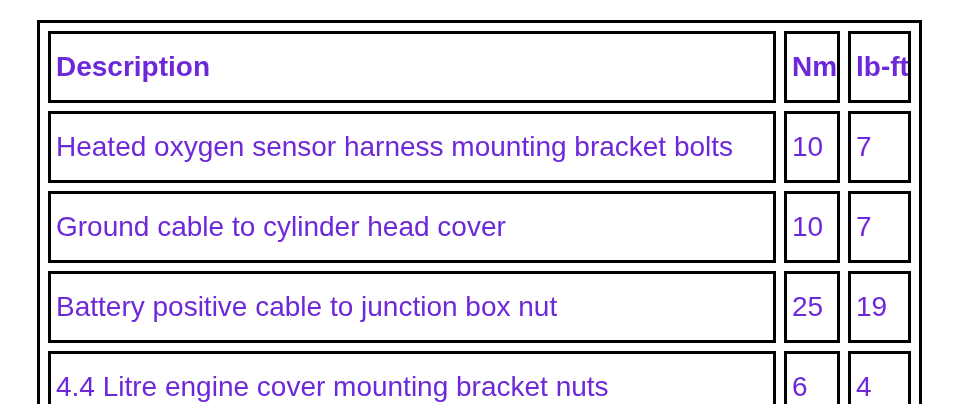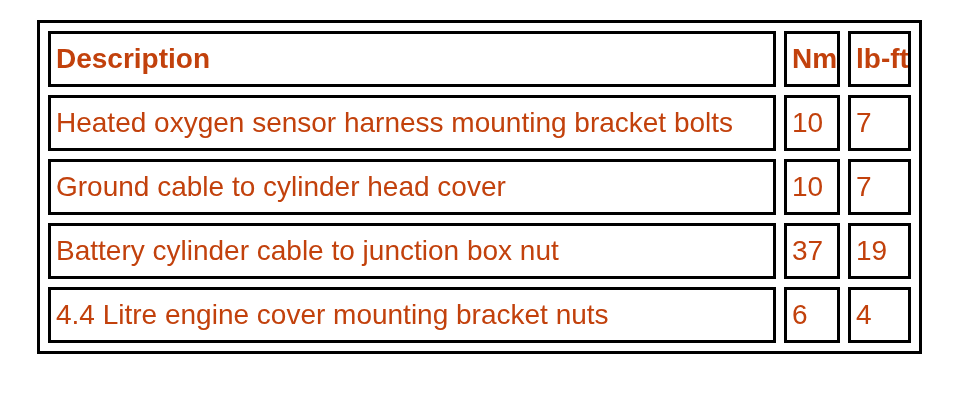--- a/index.html
+++ b/index.html
@@ -18,24 +18,24 @@
     border-collapse: separate;
     border-spacing: 8px;
     border: 3px solid #000000;
     background: #ffffff;
     table-layout: fixed;
   }
   .spec-table td, .spec-table th {
     border: 3px solid #000000;
     box-sizing: border-box;
     height: 40px;
-    padding: 8px 5px;
+    padding: 16px 5px;
     font-size: 28px;
     line-height: 34px;
-    color: #c2410c;
+    color: #6d28d9;
     text-align: left;
     vertical-align: middle;
     white-space: nowrap;
     overflow: hidden;
     font-weight: normal;
   }
   .spec-table th {
     font-weight: bold;
   }
   col.c-desc { width: 728px; }
@@ -63,22 +63,22 @@
       <td>Heated oxygen sensor harness mounting bracket bolts</td>
       <td>10</td>
       <td>7</td>
     </tr>
     <tr>
       <td>Ground cable to cylinder head cover</td>
       <td>10</td>
       <td>7</td>
     </tr>
     <tr>
-      <td>Battery cylinder cable to junction box nut</td>
-      <td>37</td>
+      <td>Battery positive cable to junction box nut</td>
+      <td>25</td>
       <td>19</td>
     </tr>
     <tr>
       <td>4.4 Litre engine cover mounting bracket nuts</td>
       <td>6</td>
       <td>4</td>
     </tr>
   </tbody>
 </table>
 

